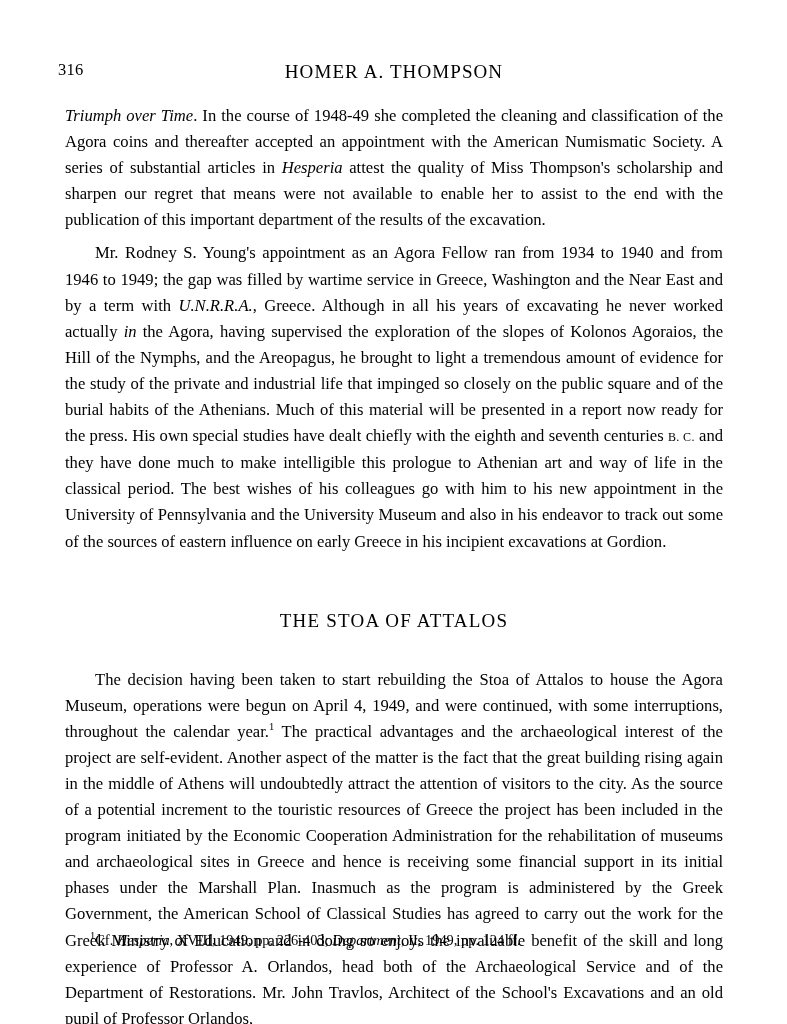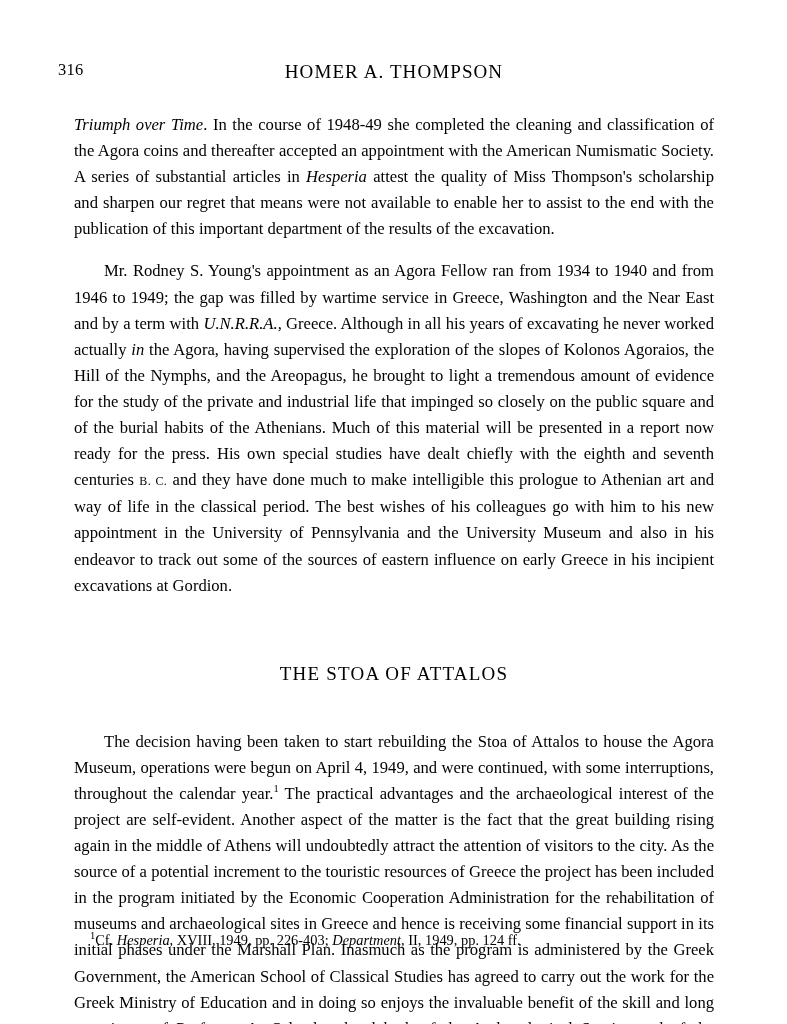--- a/index.html
+++ b/index.html
@@ -46,21 +46,21 @@
     font-size: 19px;
     letter-spacing: 1.1px;
   }
   .body {
     position: absolute;
     left: 58px;
     top: 96px;
     width: 672px;
   }
   p.para {
-    margin: 16px;
+    margin: 7px;
     font-size: 16.6px;
     line-height: 26.1px;
     text-align: justify;
     text-justify: inter-word;
     hyphens: manual;
   }
   p.indent {
     text-indent: 30px;
   }
   .section-title {

